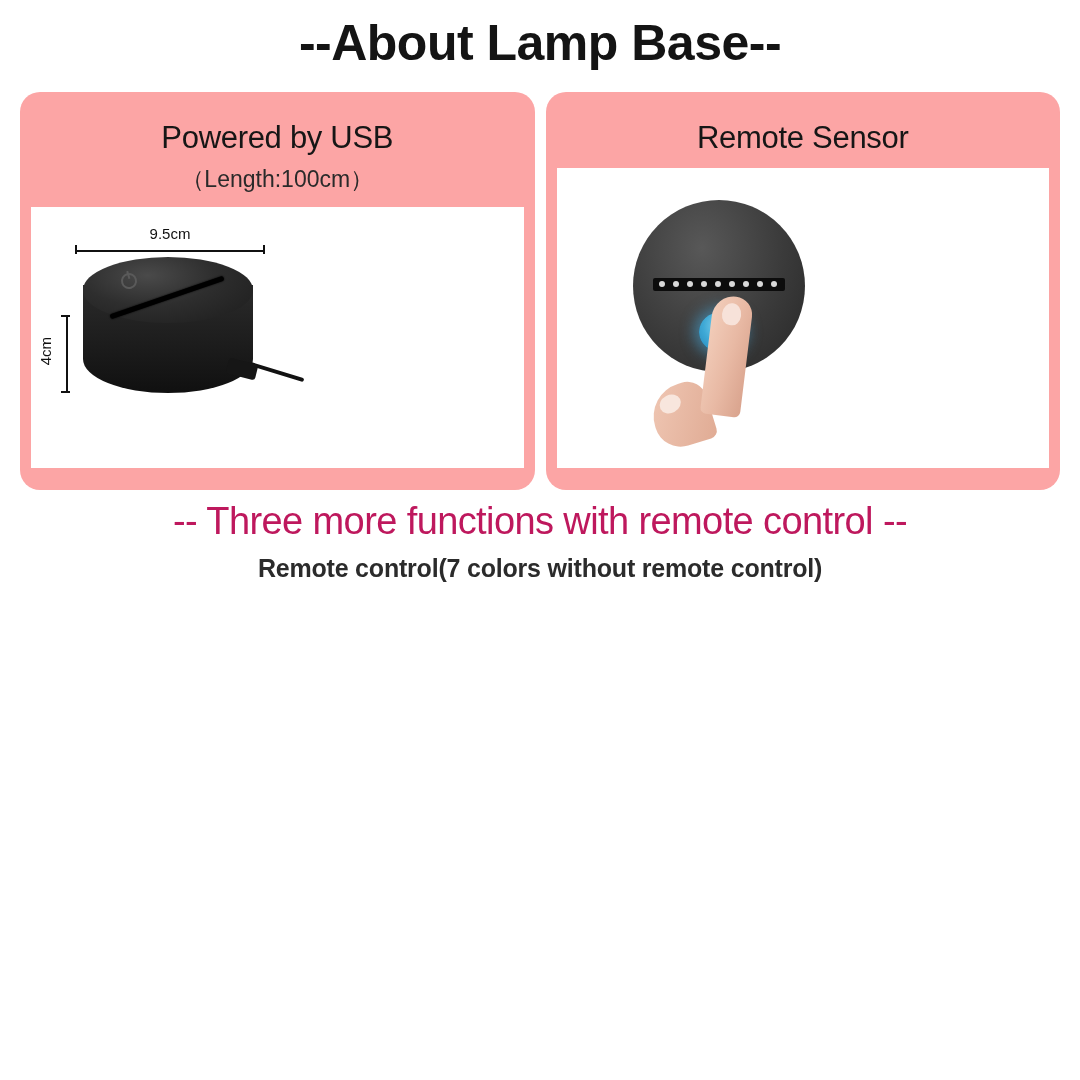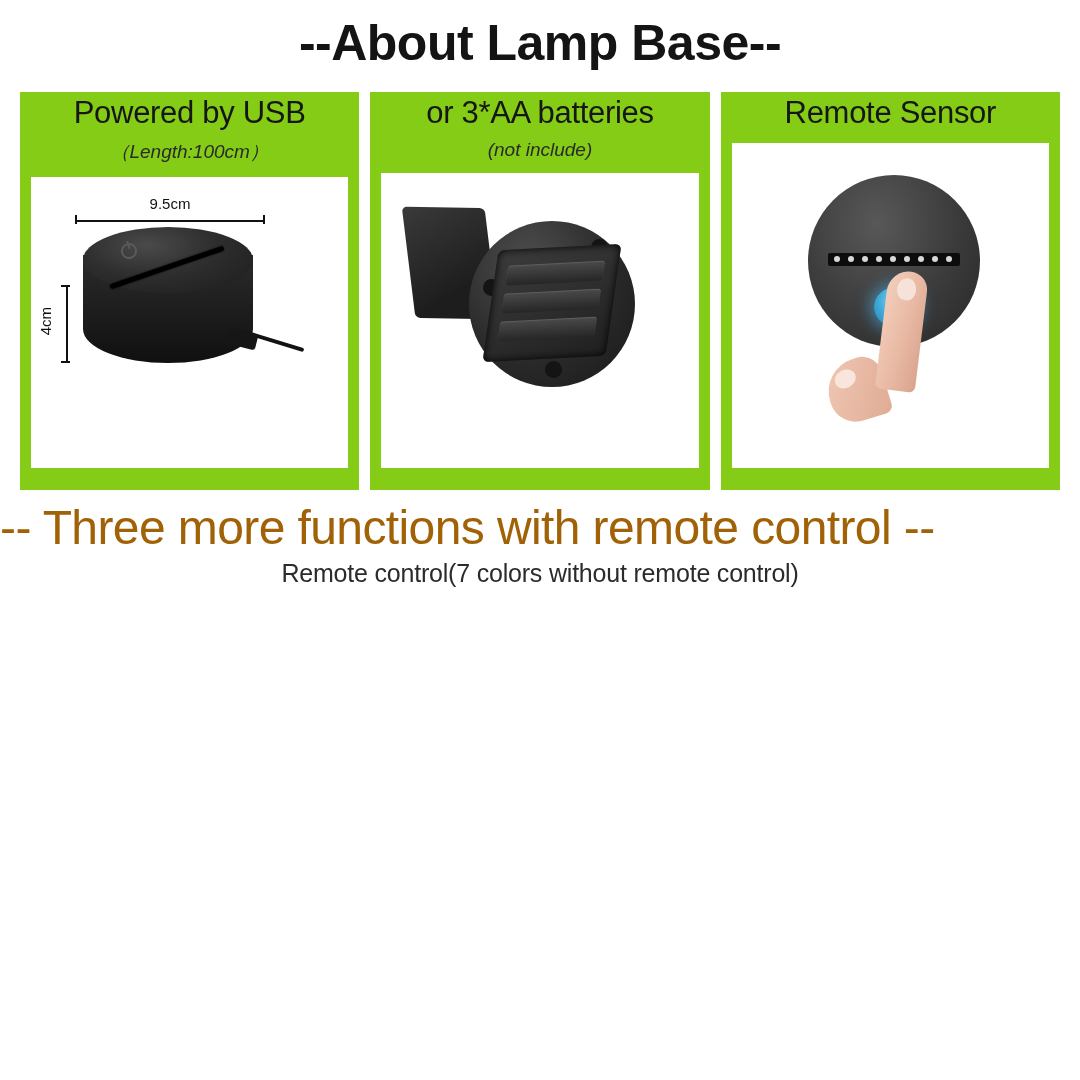--- a/index.html
+++ b/index.html
@@ -24,39 +24,39 @@
 
   
   .cards-row {
     display: flex;
     gap: 11px;
     padding: 20px 20px 0 20px;
     height: 418px;
   }
   .card {
     flex: 1;
-    background: #84cc16;
+    background: #fca5a5;
     display: flex;
     flex-direction: column;
     align-items: center;
-    padding-top: 3px;
+    padding-top: 28px;
+    border-radius: 20px;
   }
   .card-title {
     font-size: 31px;
     font-weight: normal;
     color: #161616;
     letter-spacing: -0.3px;
     white-space: nowrap;
   }
   .card-sub {
-    font-size: 19px;
+    font-size: 23px;
     color: #2a2a2a;
     margin-top: 8px;
     white-space: nowrap;
-    font-style: italic;
   }
   .card-img {
     background: #ffffff;
     width: calc(100% - 22px);
     flex: 1;
     margin: 12px 11px 22px 11px;
     position: relative;
     overflow: hidden;
   }
 
@@ -227,34 +227,36 @@
   }
   .thumb-nail {
     position: absolute; left: 10px; top: 8px;
     width: 22px; height: 18px;
     background: #f8e6dd; border-radius: 50%;
     transform: rotate(-10deg);
   }
 
   
   .section-head {
-    font-size: 48px;
+    text-align: center;
+    font-size: 38px;
     font-weight: normal;
-    color: #a16207;
+    color: #be185d;
     letter-spacing: -0.6px;
     margin-top: 10px;
     white-space: nowrap;
   }
   .section-sub {
     text-align: center;
     font-size: 25px;
     color: #2b2b2b;
-    margin-top: 4px;
+    margin-top: 11px;
     letter-spacing: -0.2px;
     white-space: nowrap;
+    font-weight: bold;
   }
 
   
   .bottom {
     position: relative;
     height: 455px;
     margin-top: 10px;
   }
 </style>
 </head>
@@ -279,39 +281,20 @@
           <div class="lamp-slot"></div>
         </div>
       </div>
       <div class="usb-cable">
         <div class="usb-wire"></div>
         <div class="usb-plug"></div>
       </div>
     </div>
   </div>
 
-  <div class="card">
-    <div class="card-title">or 3*AA batteries</div>
-    <div class="card-sub">(not include)</div>
-    <div class="card-img">
-      <div class="batt-wrap">
-        <div class="batt-lid"></div>
-        <div class="batt-body">
-          <div class="batt-dot" style="left:14px;top:58px"></div>
-          <div class="batt-dot" style="left:122px;top:18px"></div>
-          <div class="batt-dot" style="left:76px;top:140px"></div>
-          <div class="batt-cavity">
-            <div class="batt-cell c1"></div>
-            <div class="batt-cell c2"></div>
-            <div class="batt-cell c3"></div>
-          </div>
-        </div>
-      </div>
-    </div>
-  </div>
 
   <div class="card">
     <div class="card-title">Remote Sensor</div>
     <div class="card-img">
       <div class="touch-wrap">
         <div class="touch-base">
           <div class="touch-strip">
             <div class="touch-led" style="left:6px"></div>
             <div class="touch-led" style="left:20px"></div>
             <div class="touch-led" style="left:34px"></div>

